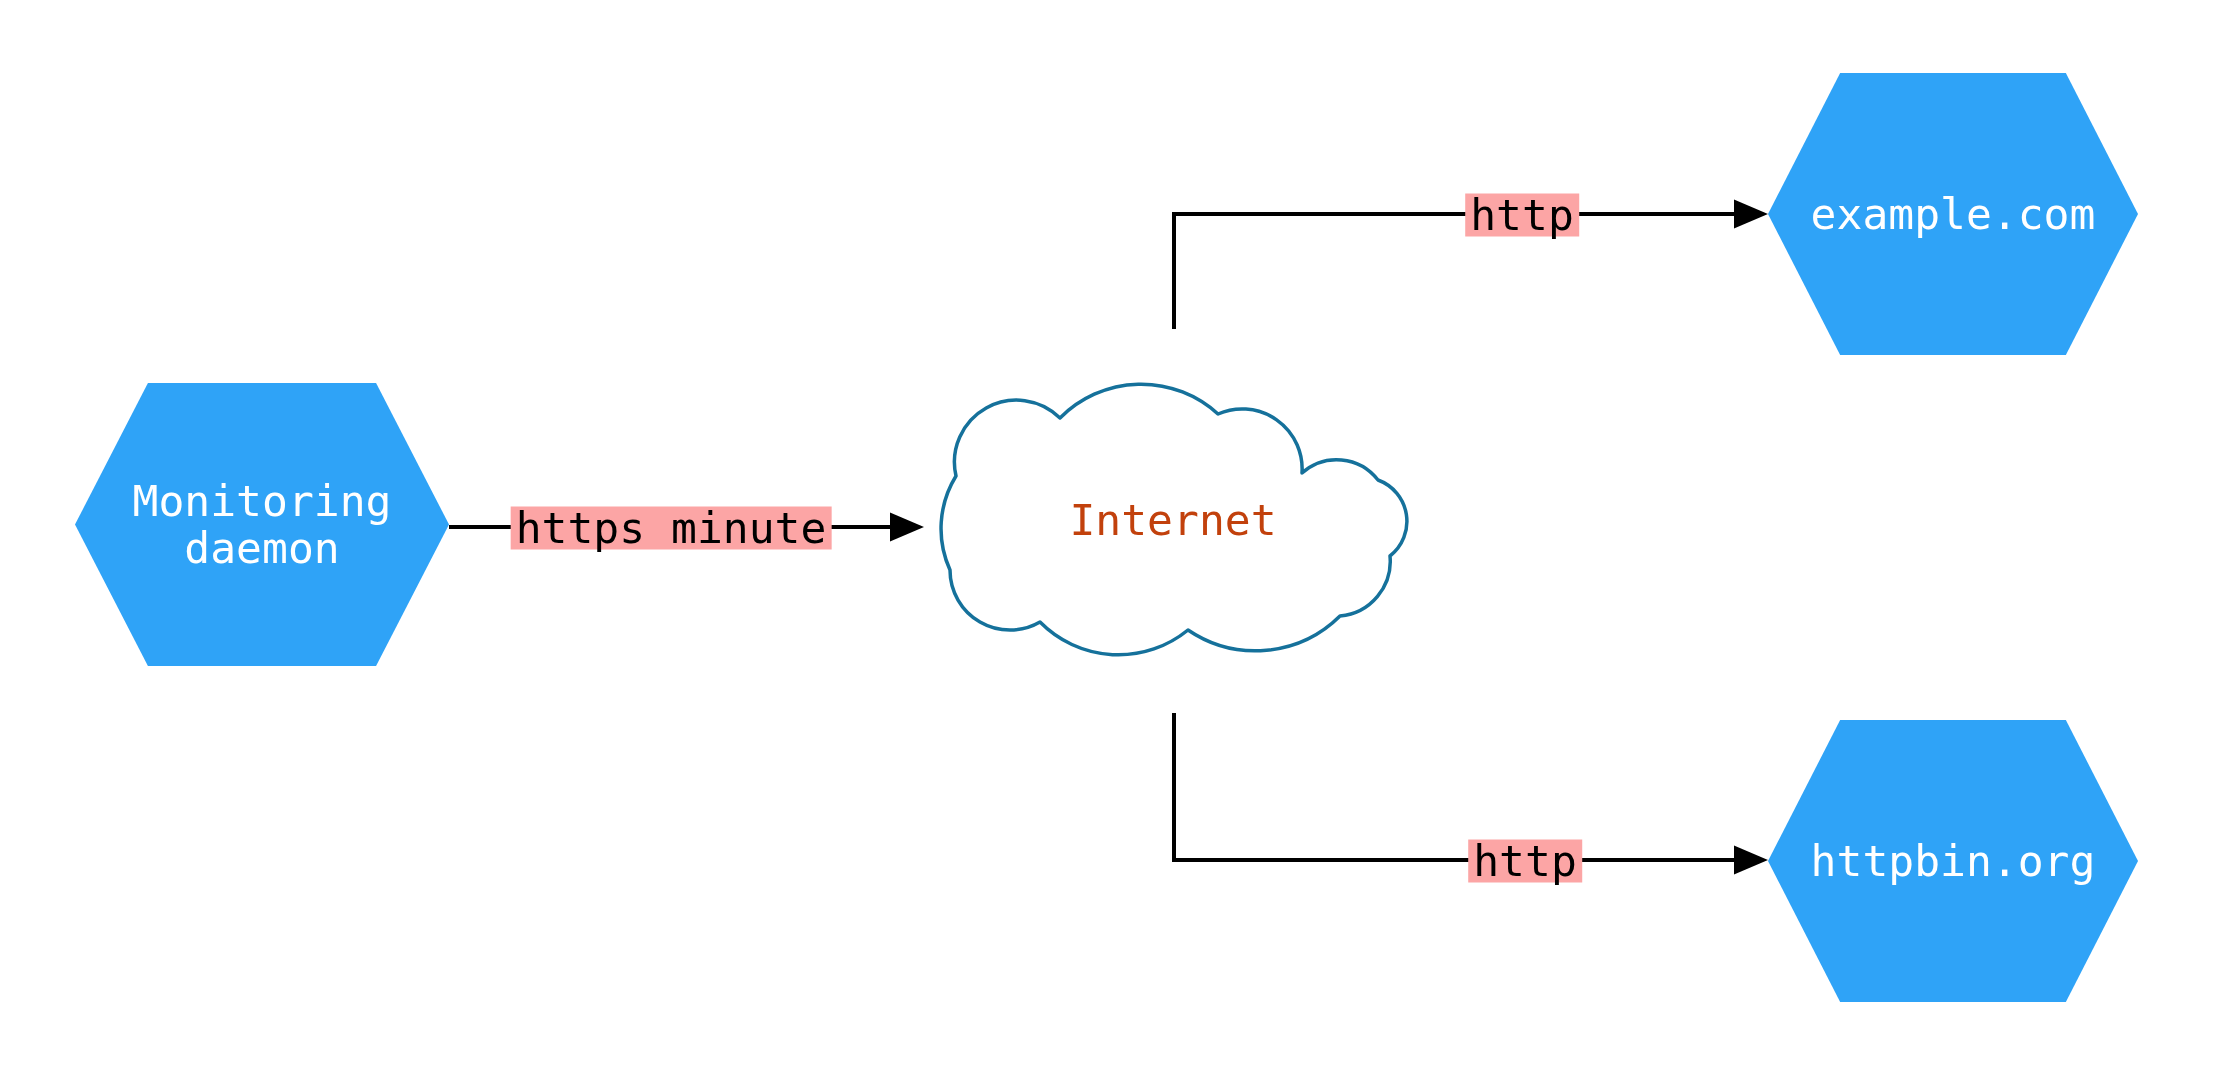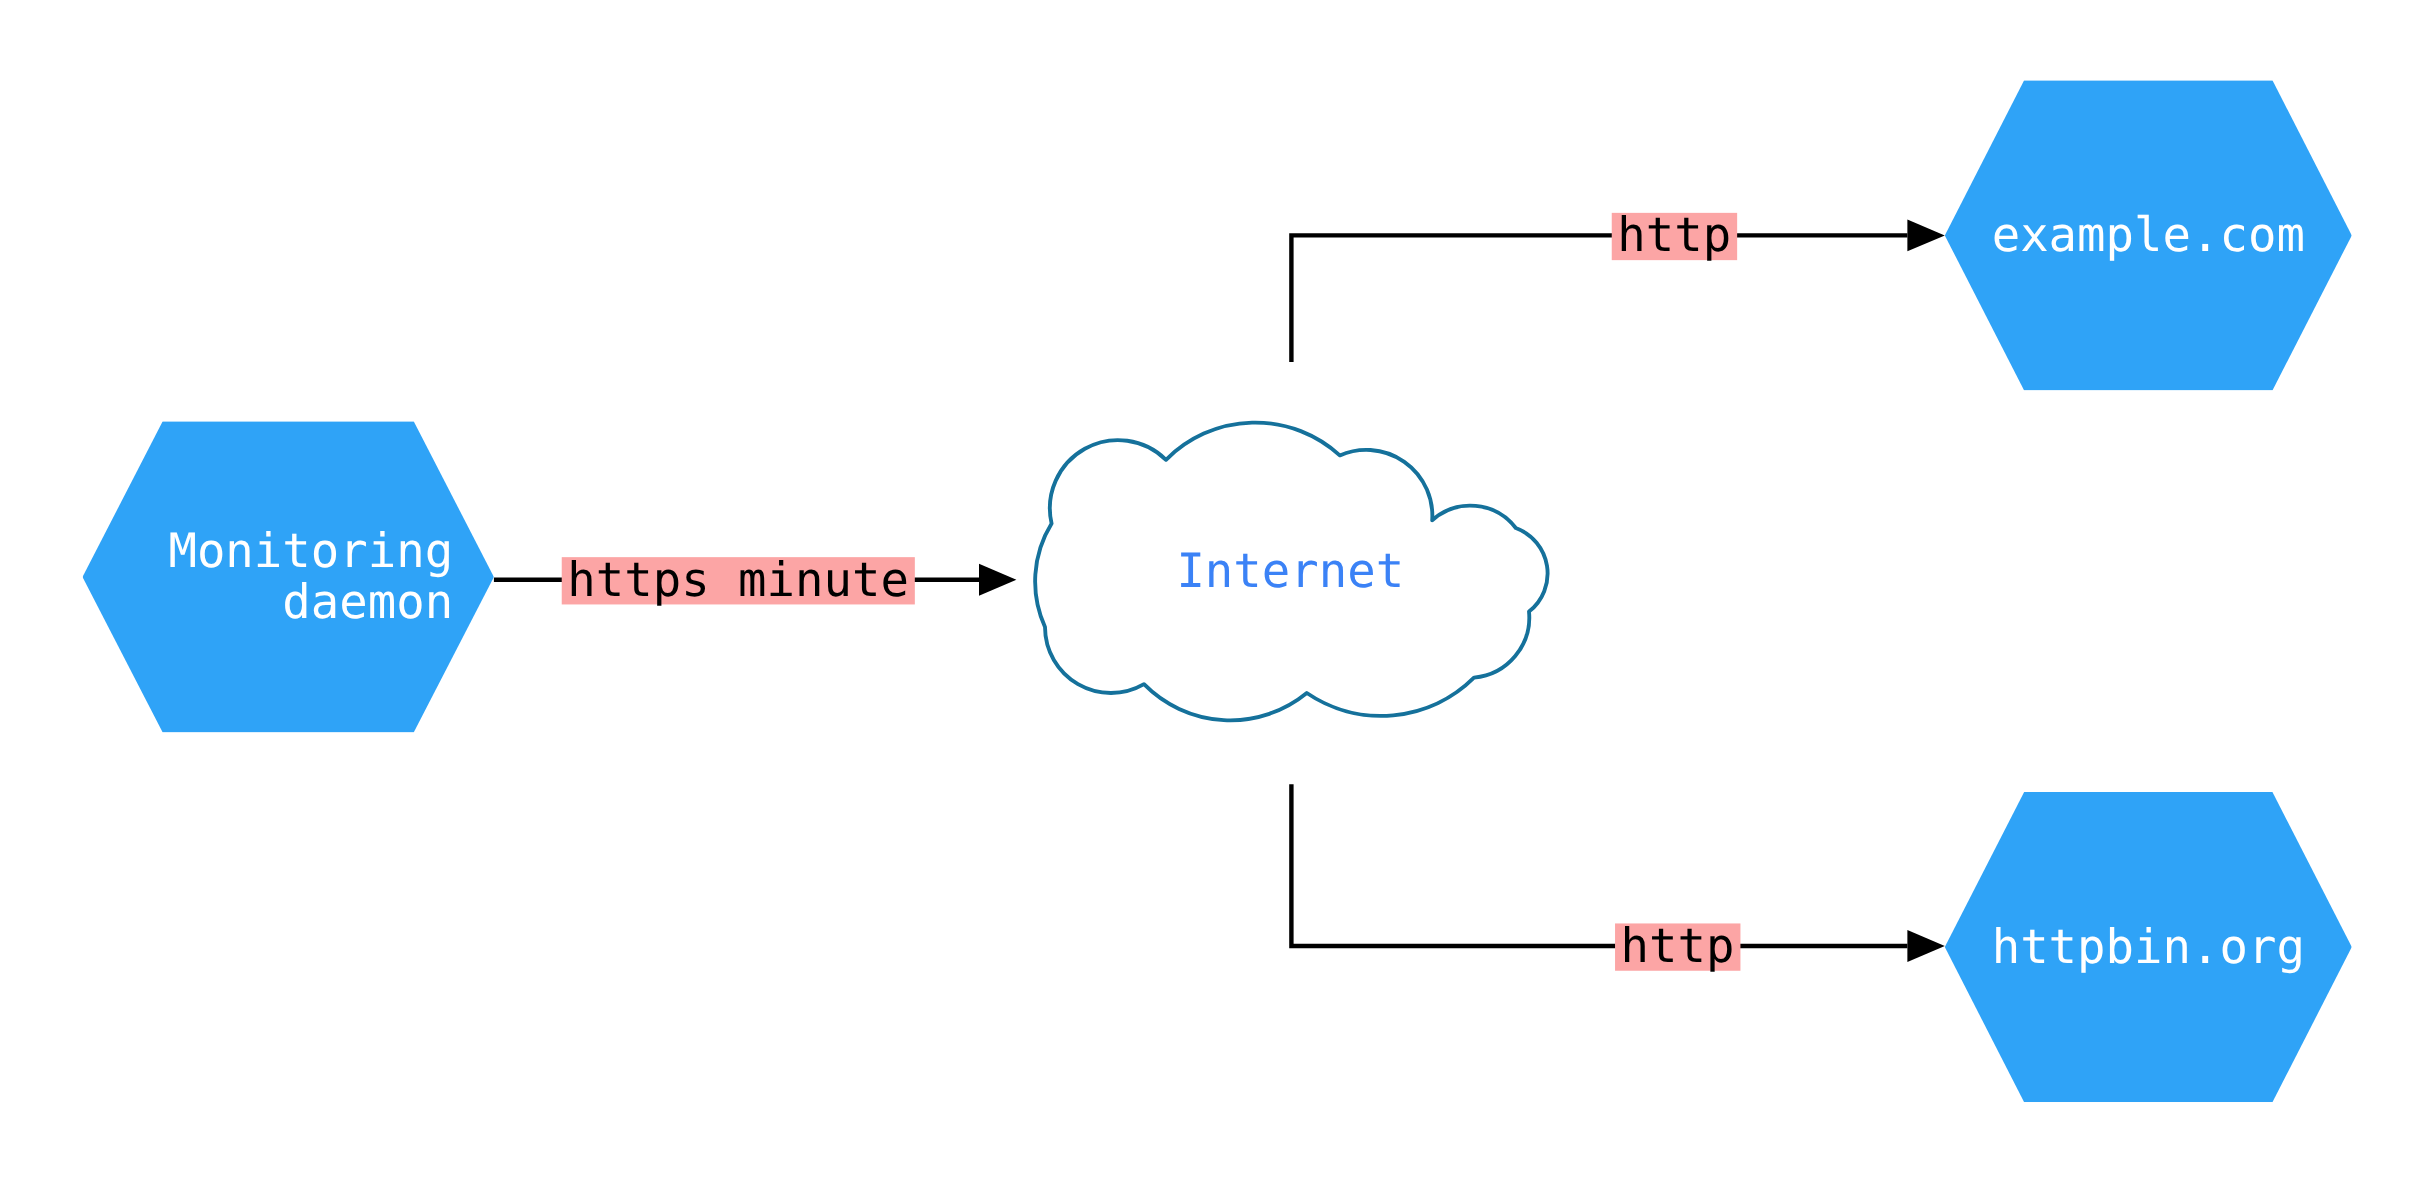--- a/index.html
+++ b/index.html
@@ -29,21 +29,21 @@
     clip-path: polygon(0% 50%, 19.5% 0%, 80.5% 0%, 100% 50%, 80.5% 100%, 19.5% 100%);
     display: flex;
     align-items: center;
     justify-content: center;
     text-align: center;
   }
   .hexnode .node-label {
     color: #ffffff;
     font-size: 43px;
     line-height: 1.08;
-    text-align: right;
+    text-align: center;
   }
   .node-monitoring { left: 75px;  top: 383px; width: 374px; height: 283px; }
   .node-example    { left: 1768px; top: 73px;  width: 370px; height: 282px; }
   .node-httpbin    { left: 1768px; top: 720px; width: 370px; height: 282px; }
   .node-monitoring .node-label { width: 300px; }
   .cloud-svg {
     position: absolute;
     left: 920px; top: 378px;
     width: 498px; height: 284px;
   }
@@ -55,21 +55,21 @@
   }
   .cloud-label-box {
     position: absolute;
     left: 920px; top: 378px;
     width: 498px; height: 284px;
     display: flex;
     align-items: center;
     justify-content: center;
   }
   .cloud-label-box .node-label {
-    color: #3b82f6;
+    color: #c2410c;
     font-size: 43px;
     margin-left: 8px;
   }
   .edge-label {
     position: absolute;
     transform: translate(-50%, -50%);
     background: #fca5a5;
     color: #000000;
     font-size: 43px;
     line-height: 1.0;

